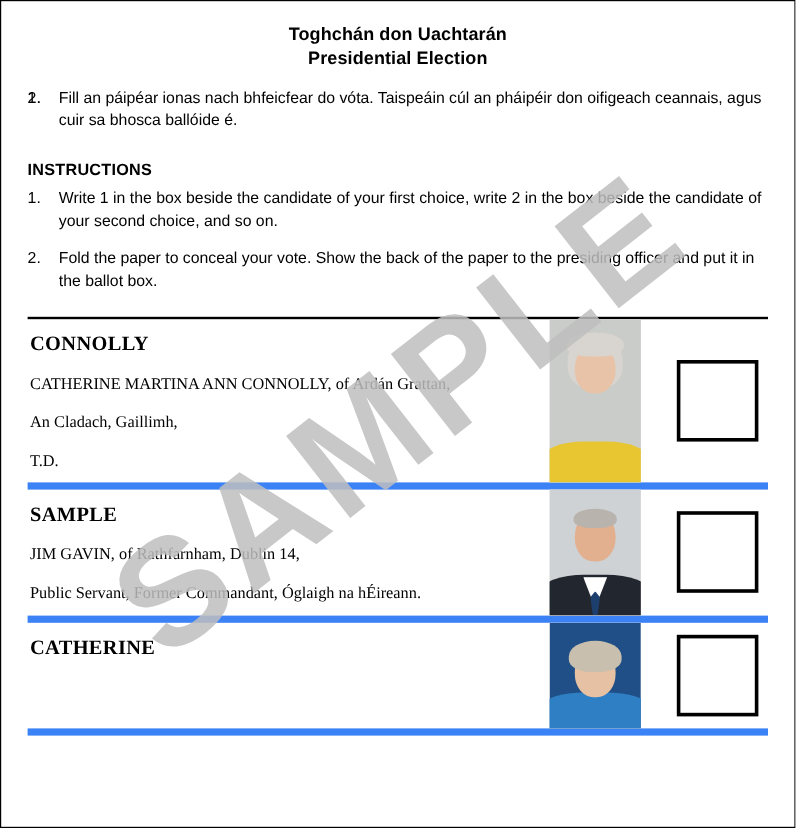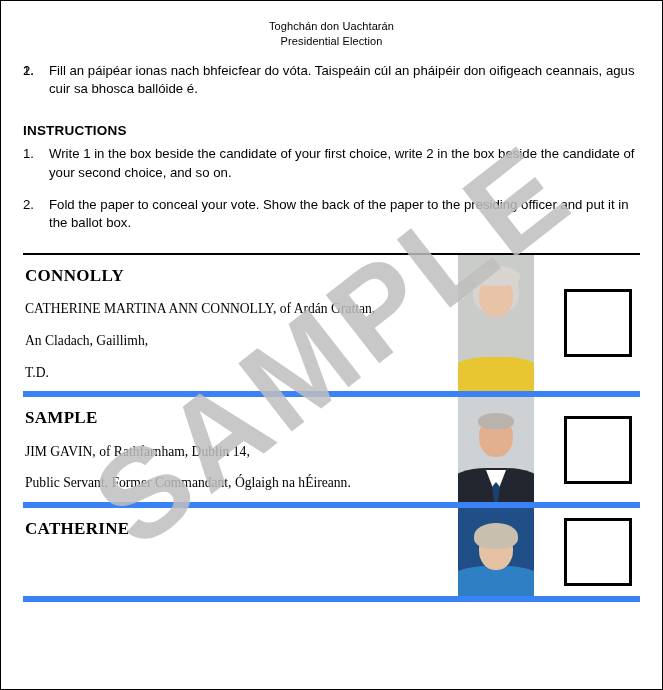--- a/index.html
+++ b/index.html
@@ -21,22 +21,22 @@
     overflow: hidden;
   }
   .inner {
     position: relative;
     z-index: 2;
     padding: 0 22px;
     box-sizing: border-box;
   }
   .title {
     text-align: center;
-    font-weight: normal;
-    font-size: 11px;
+    font-weight: bold;
+    font-size: 15px;
     line-height: 1.35;
     padding-top: 18px;
     letter-spacing: 0.1px;
   }
   .title div {
     white-space: nowrap;
   }
 
   .section-heading {
     font-weight: bold;

